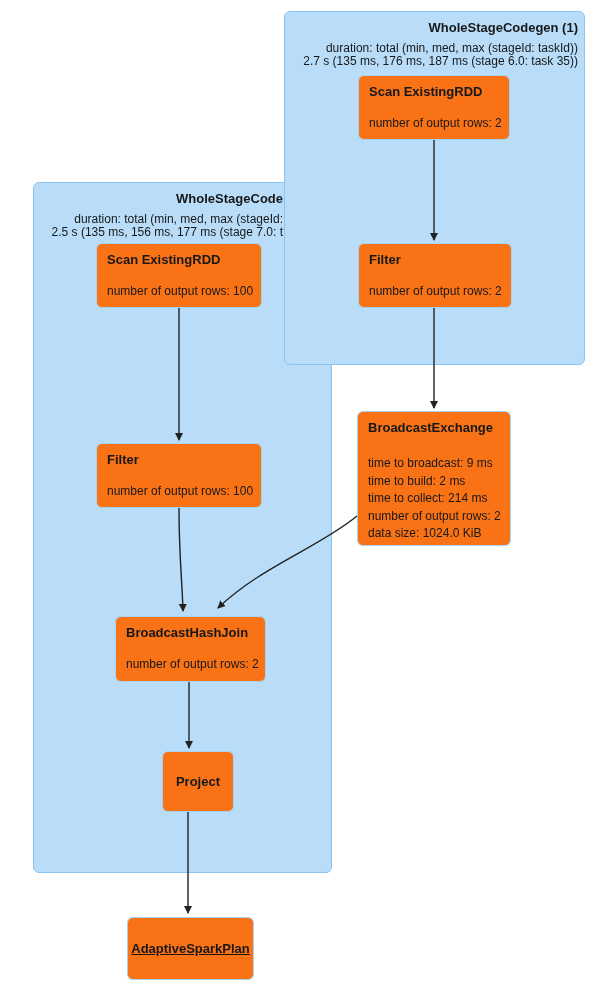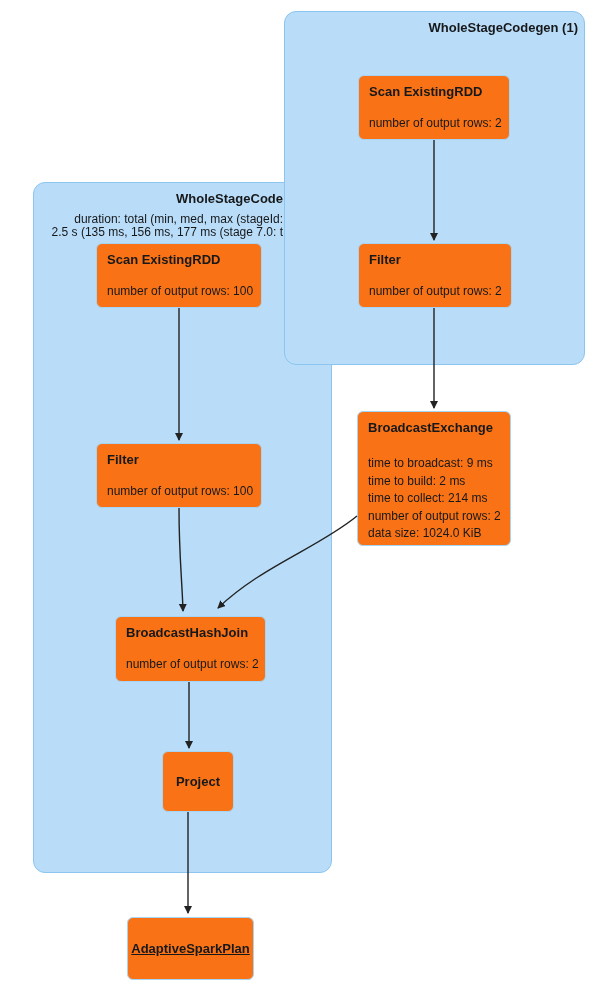--- a/index.html
+++ b/index.html
@@ -1,21 +1,21 @@
 <!DOCTYPE html>
 <html><head>
 <meta charset="utf-8">
 <style>
   html,body{margin:0;padding:0;background:#ffffff;}
   #stage{
     position:relative;width:614px;height:997px;overflow:hidden;
     font-family:"Liberation Sans", sans-serif;color:#16181a;background:#ffffff;
   }
   .cluster{
-    position:absolute;background:#b9ddf8;border:1px solid #8cc5ef;border-radius:12px;
+    position:absolute;background:#b9ddf8;border:1px solid #8cc5ef;border-radius:6px;
     box-sizing:border-box;
   }
   .cluster-title{
     position:absolute;font-size:13px;font-weight:700;white-space:nowrap;text-align:right;
   }
   .cluster-duration{
     position:absolute;font-size:12px;line-height:13px;text-align:right;white-space:nowrap;
   }
   .plan-node{
     position:absolute;background:#f97316;border:1px solid #a5d4f5;border-radius:6px;
@@ -56,20 +56,24 @@
   <div id="ws2" class="cluster">
     <div class="cluster-title">WholeStageCode</div>
     <div class="cluster-duration">
       <div>duration: total (min, med, max (stageId:</div>
       <div>2.5 s (135 ms, 156 ms, 177 ms (stage 7.0: t</div>
     </div>
   </div>
 
   <div id="ws1" class="cluster">
     <div class="cluster-title">WholeStageCodegen (1)</div>
+    <div class="cluster-duration">
+      <div>duration: total (min, med, max (stageId: taskId))</div>
+      <div>2.7 s (135 ms, 176 ms, 187 ms (stage 6.0: task 35))</div>
+    </div>
   </div>
 
   <div id="node-scan1" class="plan-node">
     <div class="node-title">Scan ExistingRDD</div>
     <div class="node-metric">number of output rows: 2</div>
   </div>
 
   <div id="node-filter1" class="plan-node">
     <div class="node-title">Filter</div>
     <div class="node-metric">number of output rows: 2</div>

